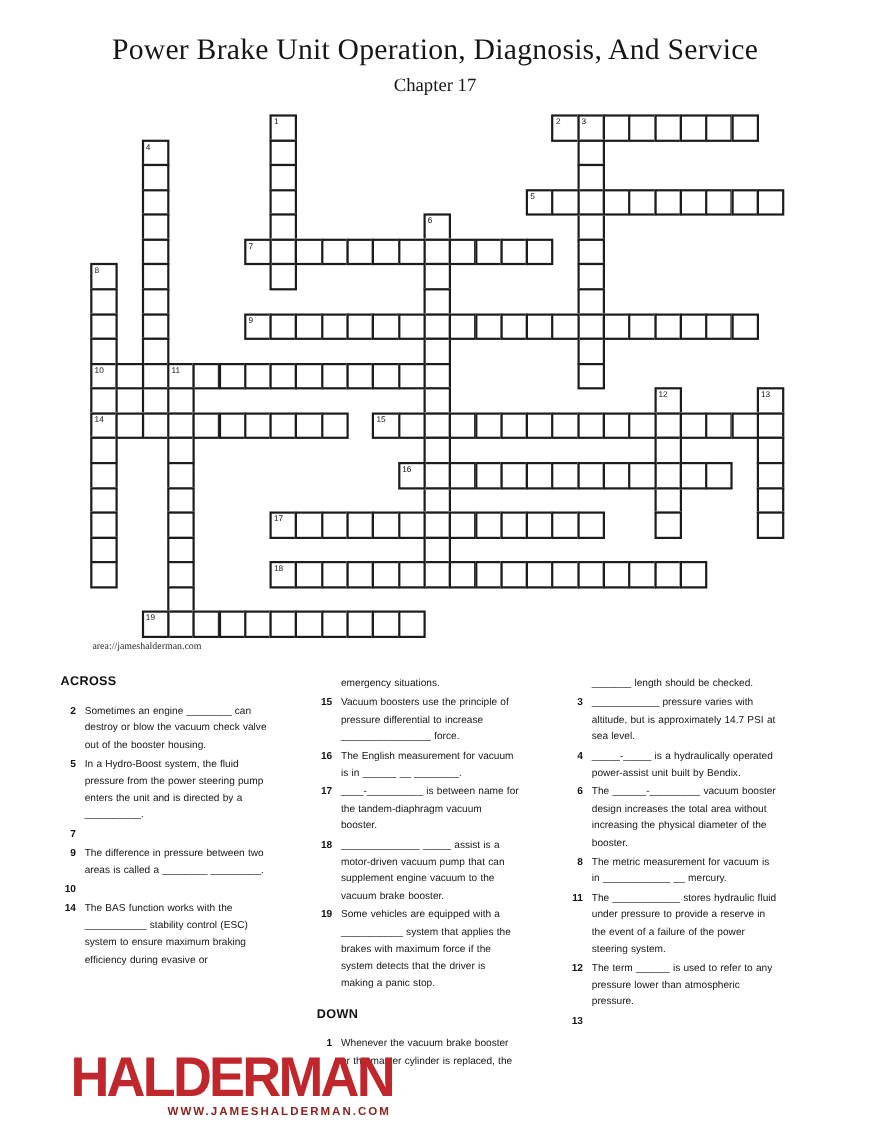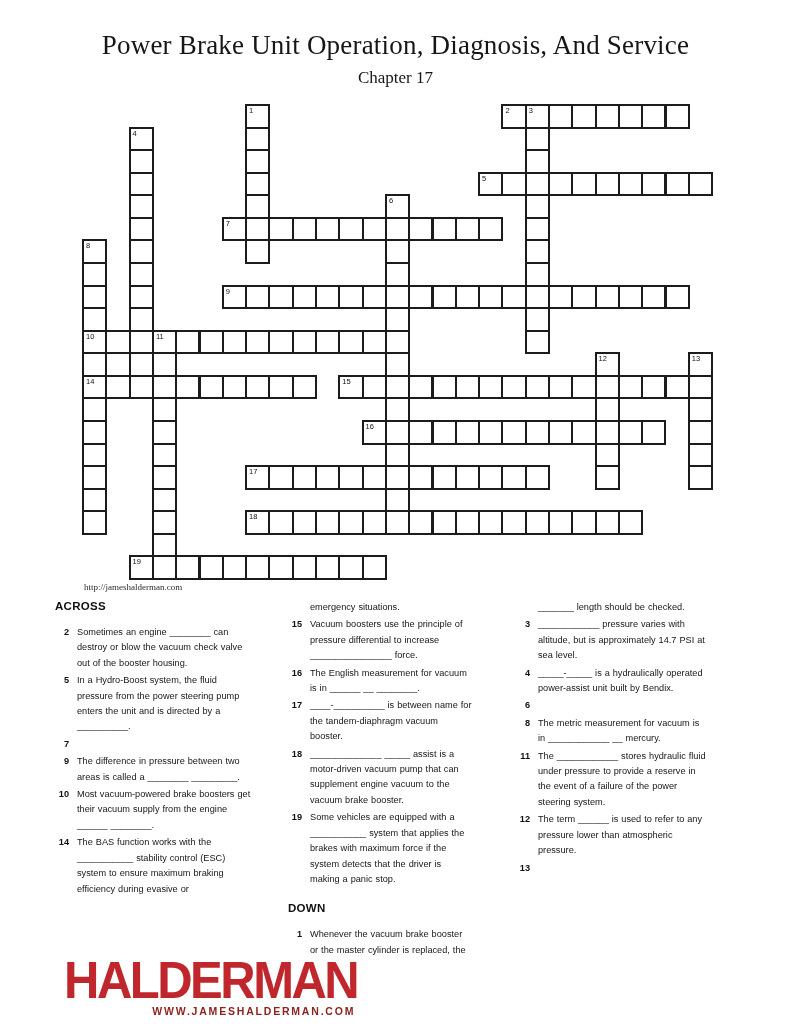--- a/index.html
+++ b/index.html
@@ -13,21 +13,21 @@
 
   .grid{position:absolute;left:82px;top:104px;}
   .cell{position:absolute;background:#ffffff;border:2px solid #1c1c1c;box-sizing:border-box;}
   .cellnum{position:absolute;top:0px;left:2px;font-size:7.5px;line-height:9px;color:#111;
            font-family:"Liberation Sans", sans-serif;}
 
   .gridurl{position:absolute;left:84px;top:582px;font-family:"Liberation Serif", serif;
            font-size:9px;color:#2b2b2b;}
 
   .clues{position:absolute;left:0;top:600px;width:100%;height:360px;}
-  .clue-col{position:absolute;top:0;}
+  .clue-col{position:absolute;top:14px;}
   .clue-col.c1{left:55px;width:196px;}
   .clue-col.c2{left:288px;width:184px;}
   .clue-col.c3{left:516px;width:190px;}
   .clue-header{font-size:11.5px;font-weight:bold;color:#111;margin:0 0 13px 0;letter-spacing:.3px;}
   .clue-header.down{margin-top:15px;}
   .clue{display:flex;margin:0 0 2px 0;}
   .clue .num{flex:0 0 14px;text-align:right;font-size:9.2px;font-weight:bold;color:#111;
              line-height:15.4px;margin-right:8px;}
   .clue .txt{flex:1;font-size:9.2px;line-height:15.4px;color:#161616;word-spacing:.4px;}
 
@@ -282,21 +282,21 @@
       <div class="cell" style="left: 116.5px; top: 451.4px; width: 25.3px; height: 24.57px; border-color: rgb(28, 28, 28);"></div>
       <div class="cell" style="left: 139.8px; top: 451.4px; width: 25.3px; height: 24.57px; border-color: rgb(28, 28, 28);"></div>
       <div class="cell" style="left: 163.1px; top: 451.4px; width: 25.3px; height: 24.57px; border-color: rgb(28, 28, 28);"></div>
       <div class="cell" style="left: 186.4px; top: 451.4px; width: 25.3px; height: 24.57px; border-color: rgb(28, 28, 28);"></div>
       <div class="cell" style="left: 209.7px; top: 451.4px; width: 25.3px; height: 24.57px; border-color: rgb(28, 28, 28);"></div>
       <div class="cell" style="left: 233px; top: 451.4px; width: 25.3px; height: 24.57px; border-color: rgb(28, 28, 28);"></div>
       <div class="cell" style="left: 256.3px; top: 451.4px; width: 25.3px; height: 24.57px; border-color: rgb(28, 28, 28);"></div>
       <div class="cell" style="left: 279.6px; top: 451.4px; width: 25.3px; height: 24.57px; border-color: rgb(28, 28, 28);"></div>
     </div>
 
-  <div class="gridurl">http://jameshalderman.com</div>
+  <div class="gridurl">area://jameshalderman.com</div>
 
   <div class="clues" id="clues">
       <div class="clue-col c1">
         <div class="clue-header">ACROSS</div>
         <div class="clue">
           <span class="num">2</span>
           <span class="txt">Sometimes an engine ________ can destroy or blow the vacuum check valve out of the booster housing.</span>
         </div>
         <div class="clue">
           <span class="num">5</span>
@@ -304,21 +304,20 @@
         </div>
         <div class="clue">
           <span class="num">7</span>
         </div>
         <div class="clue">
           <span class="num">9</span>
           <span class="txt">The difference in pressure between two areas is called a ________ _________.</span>
         </div>
         <div class="clue">
           <span class="num">10</span>
-          <span class="txt">Most vacuum-powered brake boosters get their vacuum supply from the engine ______ ________.</span>
         </div>
         <div class="clue">
           <span class="num">14</span>
           <span class="txt">The BAS function works with the ___________ stability control (ESC) system to ensure maximum braking efficiency during evasive or</span>
         </div>
       </div>
       <div class="clue-col c2">
         <div class="clue">
           <span class="num"></span>
           <span class="txt">emergency situations.</span>
@@ -357,20 +356,21 @@
         <div class="clue">
           <span class="num">3</span>
           <span class="txt">____________ pressure varies with altitude, but is approximately 14.7 PSI at sea level.</span>
         </div>
         <div class="clue">
           <span class="num">4</span>
           <span class="txt">_____-_____ is a hydraulically operated power-assist unit built by Bendix.</span>
         </div>
         <div class="clue">
           <span class="num">6</span>
+          <span class="txt">The ______-_________ vacuum booster design increases the total area without increasing the physical diameter of the booster.</span>
         </div>
         <div class="clue">
           <span class="num">8</span>
           <span class="txt">The metric measurement for vacuum is in ____________ __ mercury.</span>
         </div>
         <div class="clue">
           <span class="num">11</span>
           <span class="txt">The ____________ stores hydraulic fluid under pressure to provide a reserve in the event of a failure of the power steering system.</span>
         </div>
         <div class="clue">

